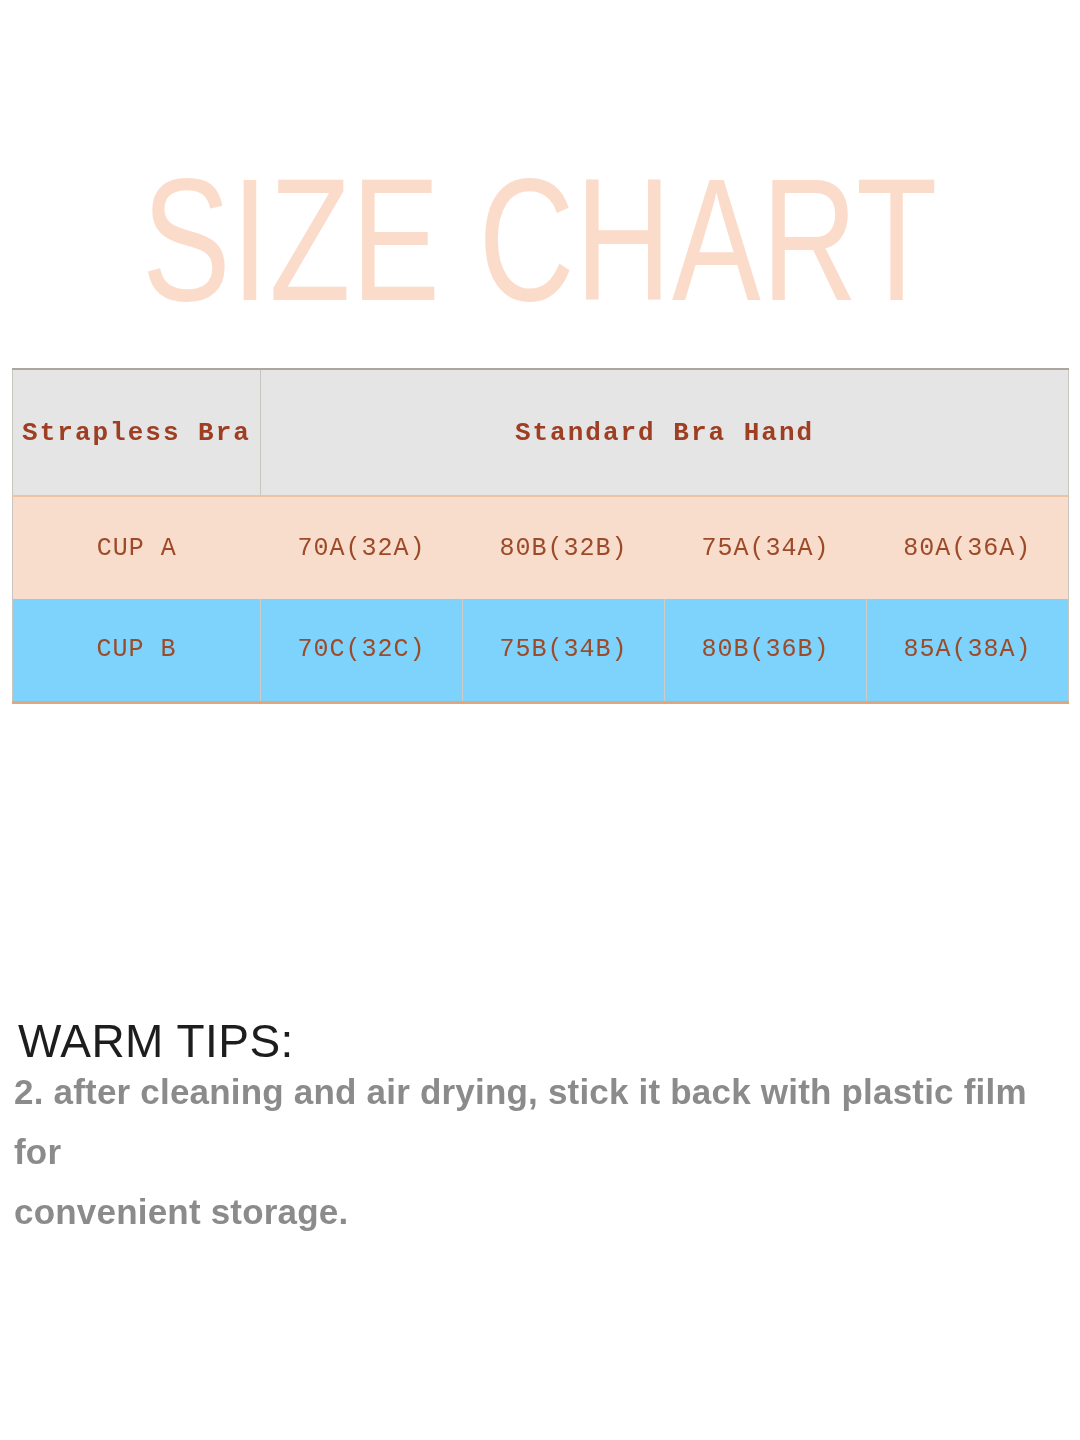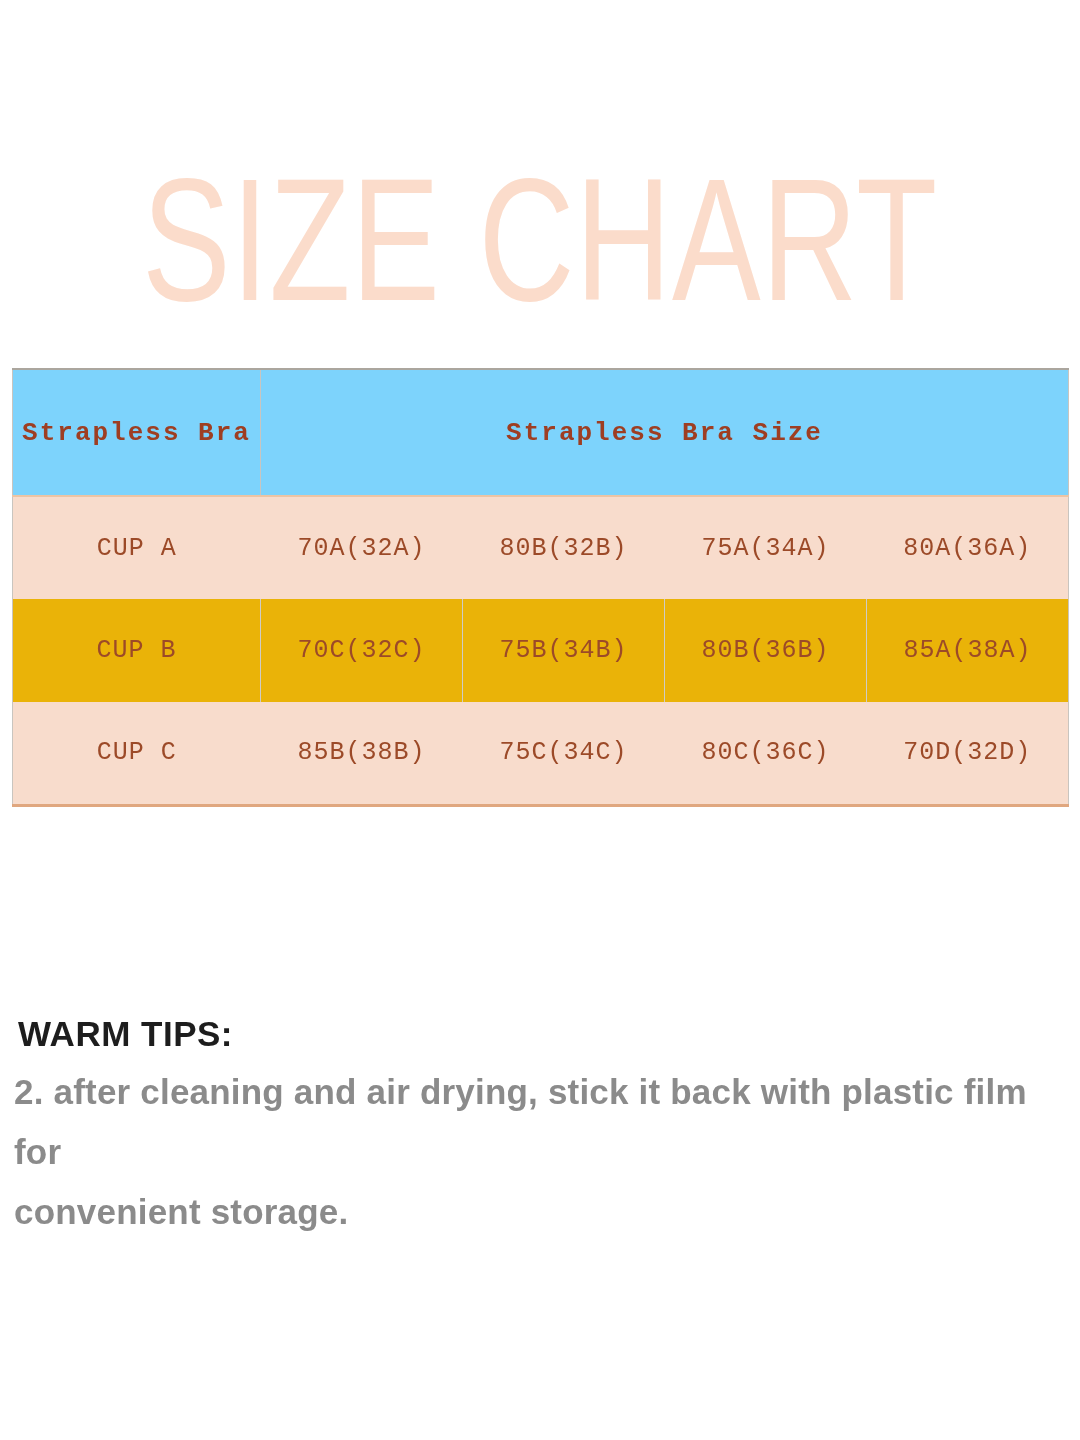--- a/index.html
+++ b/index.html
@@ -58,36 +58,36 @@
     color:var(--table-text);
     letter-spacing:1px;
     overflow:hidden;
   }
   tr.header-row td{
     height:127px;
     font-size:26px;
     font-weight:bold;
     color:var(--header-text);
     letter-spacing:2px;
-    background:#7dd3fc;
+    background:#e5e5e5;
     border-bottom:2px solid var(--header-underline);
   }
   tr.header-row td.head-left{
     border-right:1px solid var(--border-side);
   }
   tr.data-row td{height:103px;}
   tr.row-peach td{background:var(--row-highlight);}
-  tr.row-white td{background:#eab308;}
+  tr.row-white td{background:#7dd3fc;}
   tr.row-white td + td{border-left:1px solid var(--divider);margin-top:39px;}
   .tips-heading{
     position:absolute;
     top:1014px;
     left:18px;
-    font-size:35px;
-    font-weight:bold;
+    font-size:46px;
+    font-weight:normal;
     color:var(--tips-heading);
     letter-spacing:0.5px;
   }
   .tips-body{
     position:absolute;
     top:1062px;
     left:14px;
     width:1060px;
     font-size:35px;
     font-weight:bold;
@@ -105,43 +105,36 @@
   <colgroup>
     <col style="width:248px">
     <col style="width:202px">
     <col style="width:202px">
     <col style="width:202px">
     <col style="width:202px">
   </colgroup>
   <tbody>
     <tr class="header-row">
       <td class="head-left">Strapless Bra</td>
-      <td colspan="4">Strapless Bra Size</td>
+      <td colspan="4">Standard Bra Hand</td>
     </tr>
     <tr class="data-row row-peach">
       <td>CUP A</td>
       <td>70A(32A)</td>
       <td>80B(32B)</td>
       <td>75A(34A)</td>
       <td>80A(36A)</td>
     </tr>
     <tr class="data-row row-white">
       <td>CUP B</td>
       <td>70C(32C)</td>
       <td>75B(34B)</td>
       <td>80B(36B)</td>
       <td>85A(38A)</td>
     </tr>
-    <tr class="data-row row-peach">
-      <td>CUP C</td>
-      <td>85B(38B)</td>
-      <td>75C(34C)</td>
-      <td>80C(36C)</td>
-      <td>70D(32D)</td>
-    </tr>
   </tbody>
 </table>
 
 <div class="tips-heading">WARM TIPS:</div>
 
 <div class="tips-body">
   <div>2. after cleaning and air drying, stick it back with plastic film for</div>
   <div>convenient storage.</div>
 </div>
 

